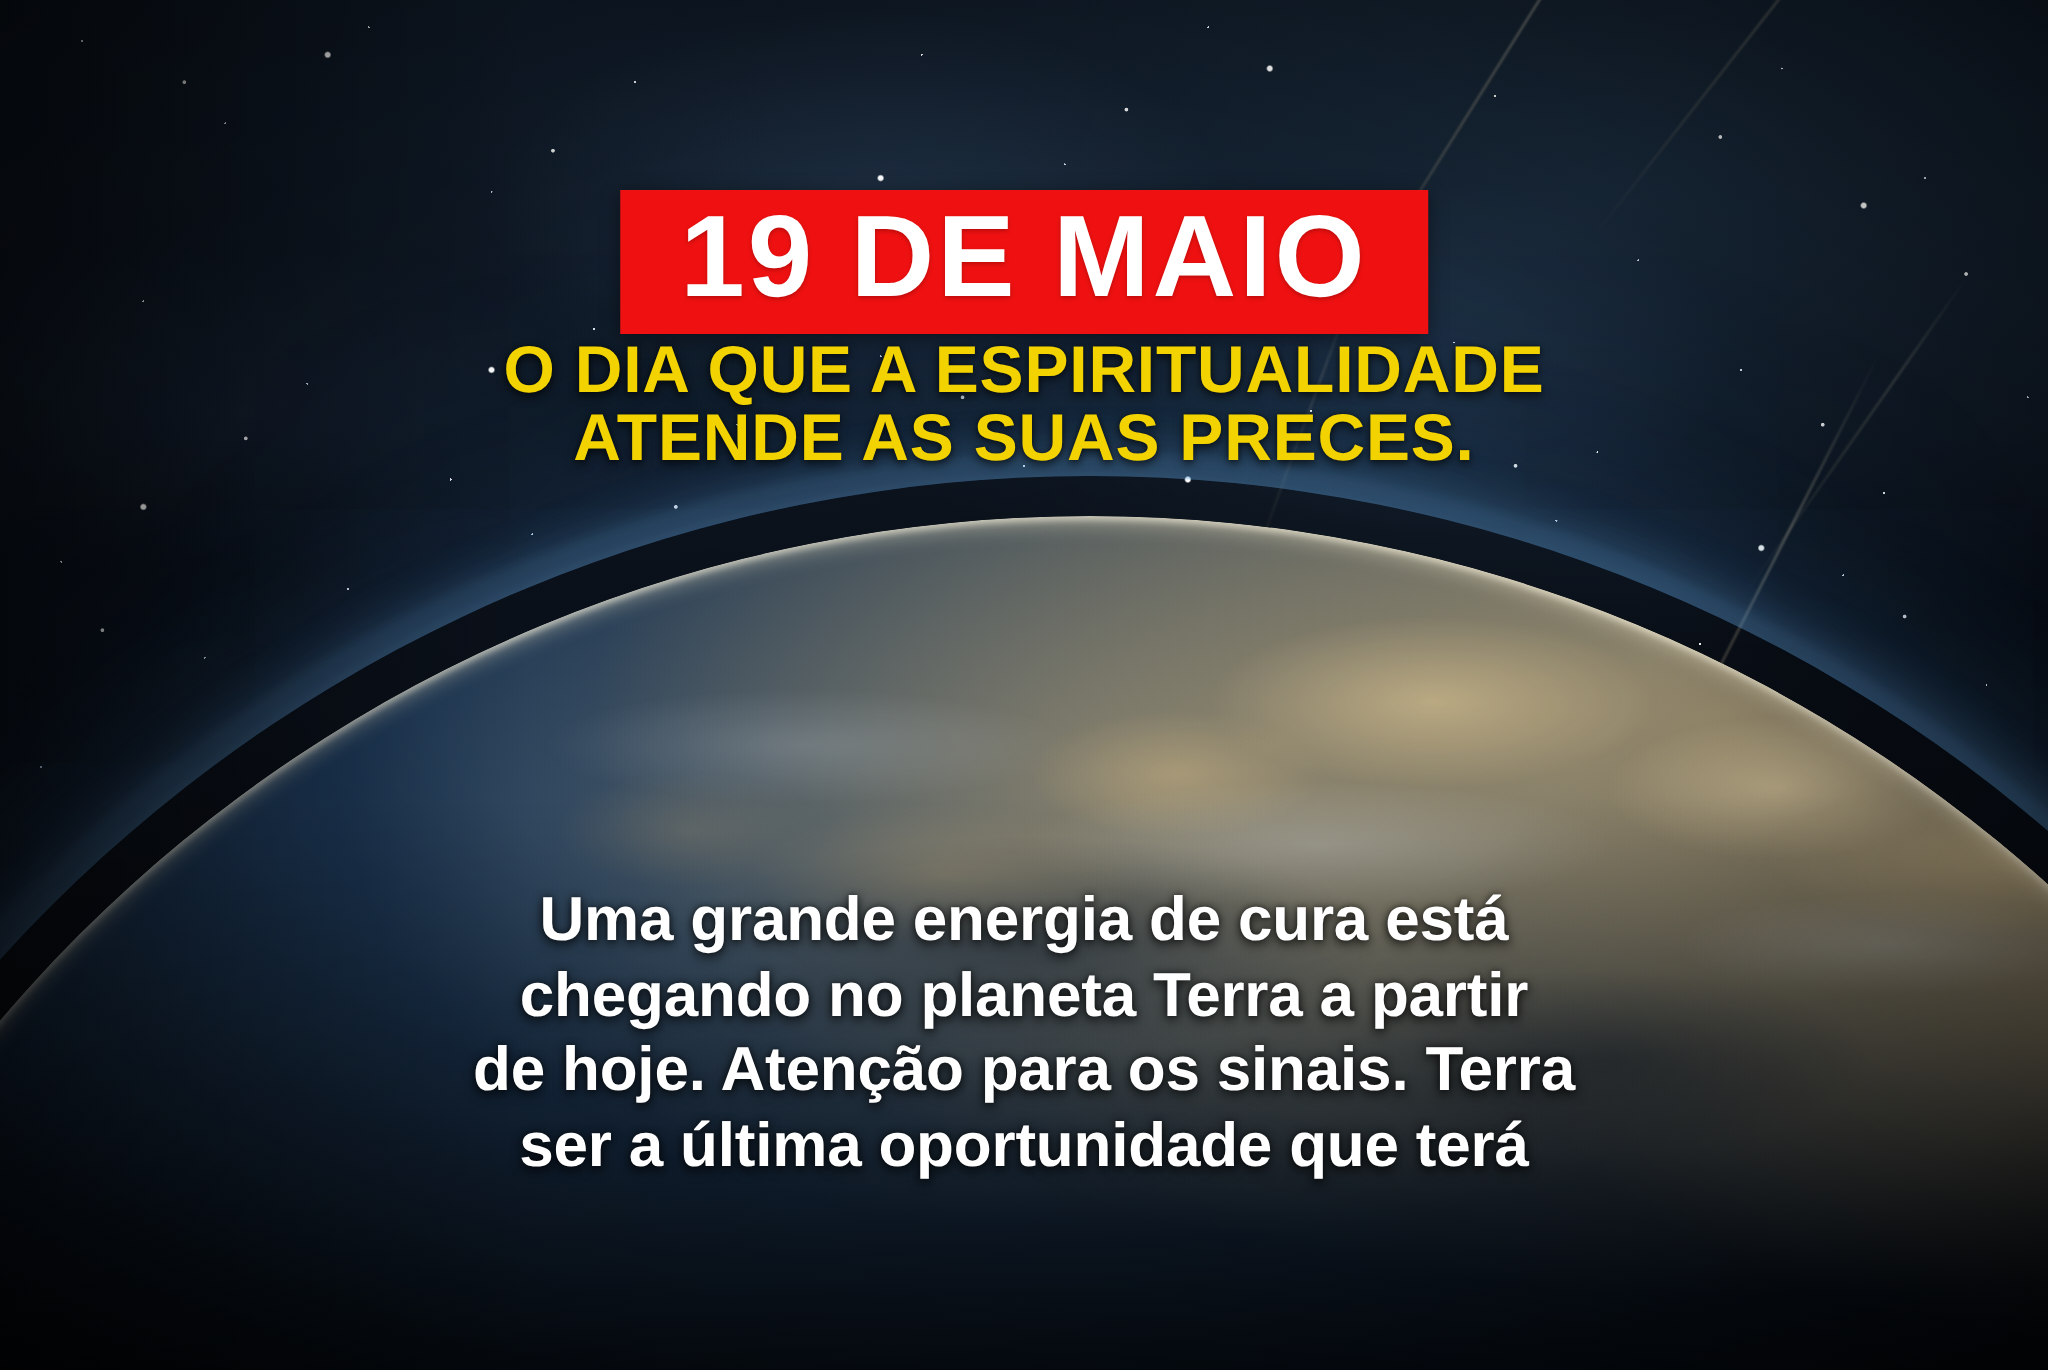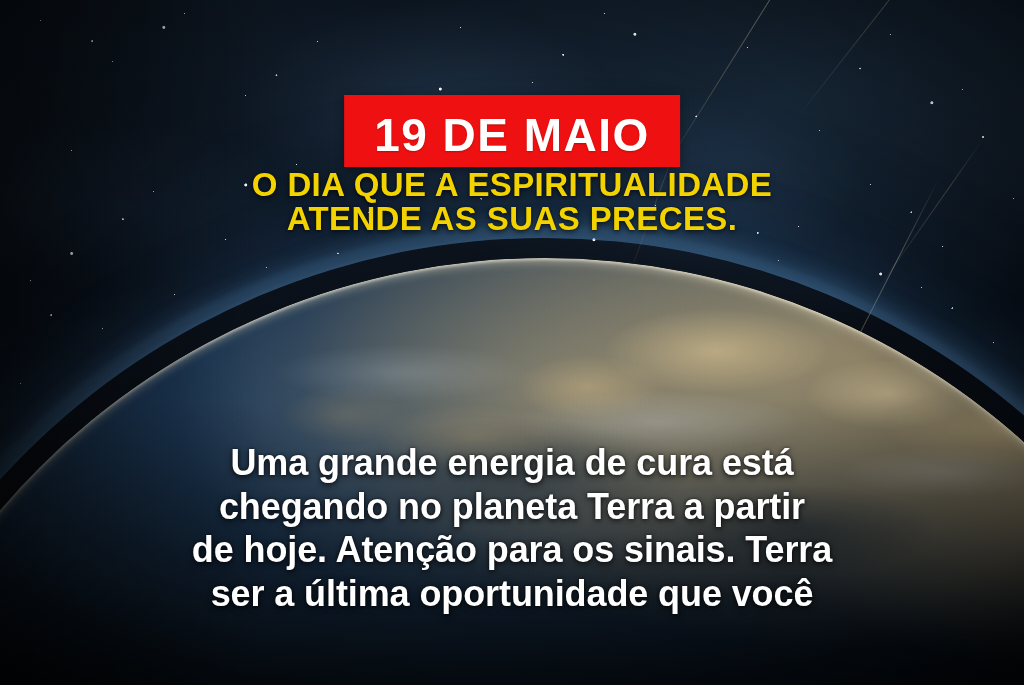--- a/index.html
+++ b/index.html
@@ -246,48 +246,47 @@
     left:50%; top:95px;
     transform:translateX(-50%);
     background:#ef1111;
     padding:5px 30px 9px;
     line-height:1;
     box-shadow:0 2px 9px rgba(0,0,0,.45);
   }
   .date-banner span {
     display:block;
     font-family:"Liberation Sans", sans-serif;
-    font-size:46px;
+    font-size:58px;
     font-weight:bold;
     color:#ffffff;
     letter-spacing:1.5px;
     white-space:nowrap;
     text-shadow:0 1px 2px rgba(90,0,0,.35);
-    margin-top:12px;
   }
 
   
   .headline {
     position:absolute;
     left:0; right:0; top:168px;
     font-size:33px;
     font-weight:bold;
     color:#f2d300;
     letter-spacing:.4px;
     line-height:1.03;
     text-shadow:0 2px 5px rgba(0,0,0,.60), 0 0 2px rgba(0,0,0,.45);
     padding:0 40px;
   }
   .headline .ln { display:block; white-space:nowrap; }
 
   
   .body-copy {
     position:absolute;
     left:0; right:0; top:441px;
-    font-size:36px;
+    font-size:31px;
     font-weight:bold;
     color:#ffffff;
     line-height:1.215;
     letter-spacing:-.1px;
     text-shadow:0 2px 6px rgba(0,0,0,.72), 0 0 3px rgba(0,0,0,.55);
     padding:0 38px;
   }
   .body-copy .ln { display:block; white-space:nowrap; }
 
   
@@ -339,18 +338,18 @@
 
     <div class="headline">
       <span class="ln">O DIA QUE A ESPIRITUALIDADE</span>
       <span class="ln">ATENDE AS SUAS PRECES.</span>
     </div>
 
     <div class="body-copy">
       <span class="ln">Uma grande energia de cura está</span>
       <span class="ln">chegando no planeta Terra a partir</span>
       <span class="ln">de hoje. Atenção para os sinais. Terra</span>
-      <span class="ln">ser a última oportunidade que você</span>
+      <span class="ln">ser a última oportunidade que terá</span>
     </div>
 
 
   </div>
 </div>
 
 </body></html>

